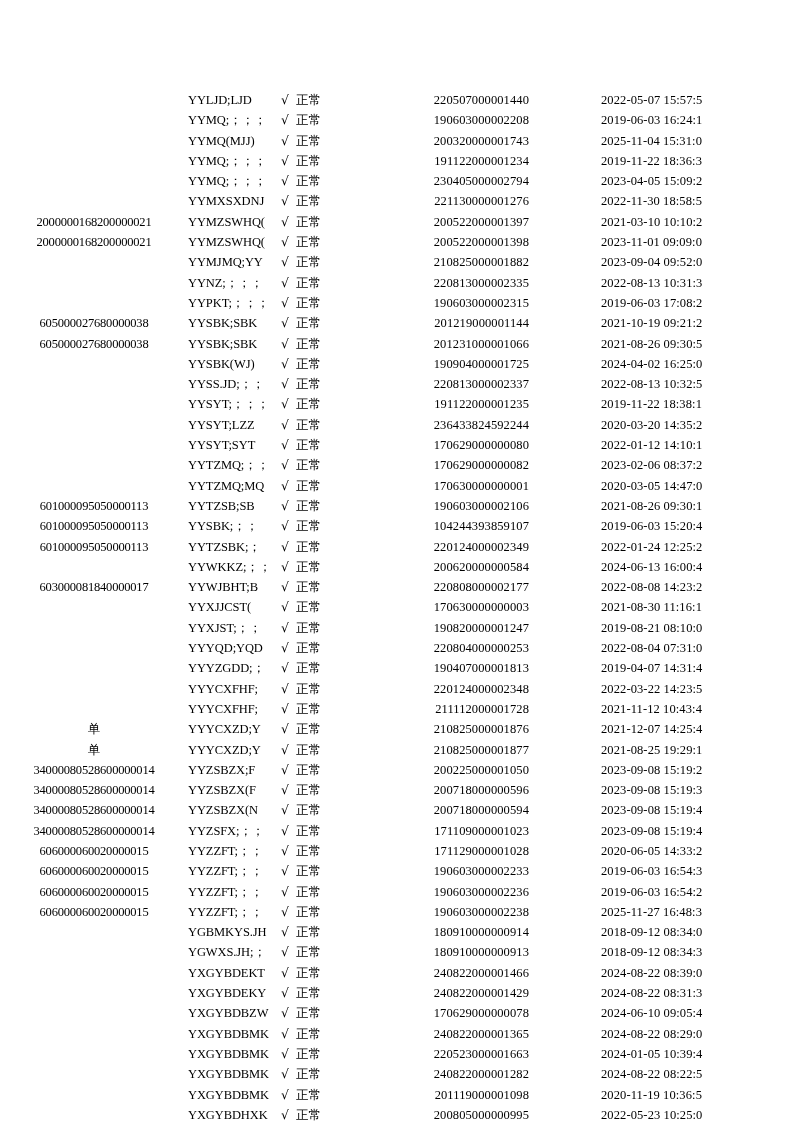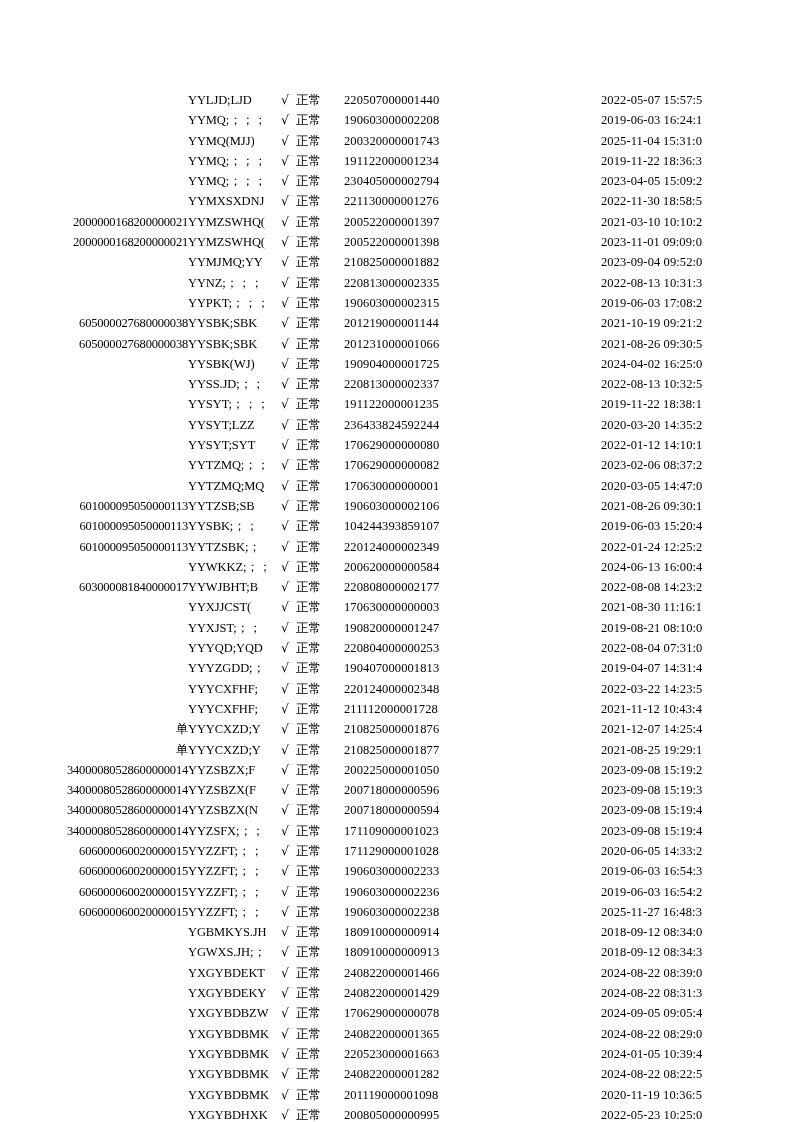--- a/index.html
+++ b/index.html
@@ -37,21 +37,21 @@
   
   col.c-code    { width: 188px; }
   col.c-name    { width: 86px;  }
   col.c-check   { width: 22px;  }
   col.c-status  { width: 48px;  }
   col.c-num     { width: 185px; }
   col.c-gap     { width: 72px;  }
   col.c-date    { width: 192px; }
 
   td.code {
-    text-align: right;
+    text-align: center;
     padding-right: 1px;
     font-family: "Liberation Serif", serif;
     letter-spacing: -0.2px;
   }
   td.name {
     text-align: left;
     font-family: "Liberation Serif", serif;
     letter-spacing: -0.1px;
     overflow: hidden;
   }
@@ -59,21 +59,21 @@
     text-align: center;
     font-family: "DejaVu Sans", sans-serif;
     font-size: 11px;
   }
   td.status {
     text-align: left;
     padding-left: 4px;
     font-family: "Liberation Serif", serif;
   }
   td.num {
-    text-align: left;
+    text-align: right;
     font-family: "Liberation Serif", serif;
     letter-spacing: 0.1px;
   }
   td.gap { }
   td.date {
     text-align: left;
     font-family: "Liberation Serif", serif;
     letter-spacing: 0.1px;
     margin-top: 12px;
   }
@@ -498,21 +498,21 @@
           <td class="gap"></td>
           <td class="date">2024-08-22 08:31:3</td>
         </tr>
         <tr>
           <td class="code"></td>
           <td class="name">YXGYBDBZW</td>
           <td class="check">√</td>
           <td class="status">正常</td>
           <td class="num">170629000000078</td>
           <td class="gap"></td>
-          <td class="date">2024-09-05 09:05:4</td>
+          <td class="date">2024-06-10 09:05:4</td>
         </tr>
         <tr>
           <td class="code"></td>
           <td class="name">YXGYBDBMK</td>
           <td class="check">√</td>
           <td class="status">正常</td>
           <td class="num">240822000001365</td>
           <td class="gap"></td>
           <td class="date">2024-08-22 08:29:0</td>
         </tr>

